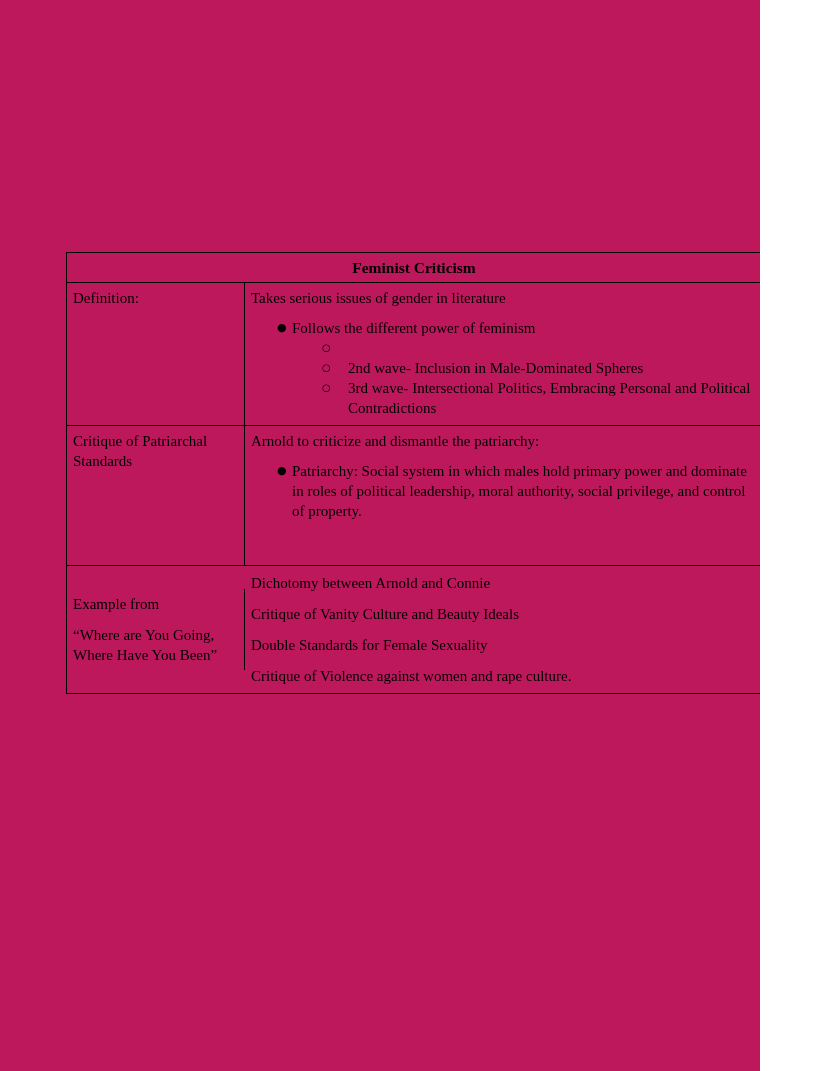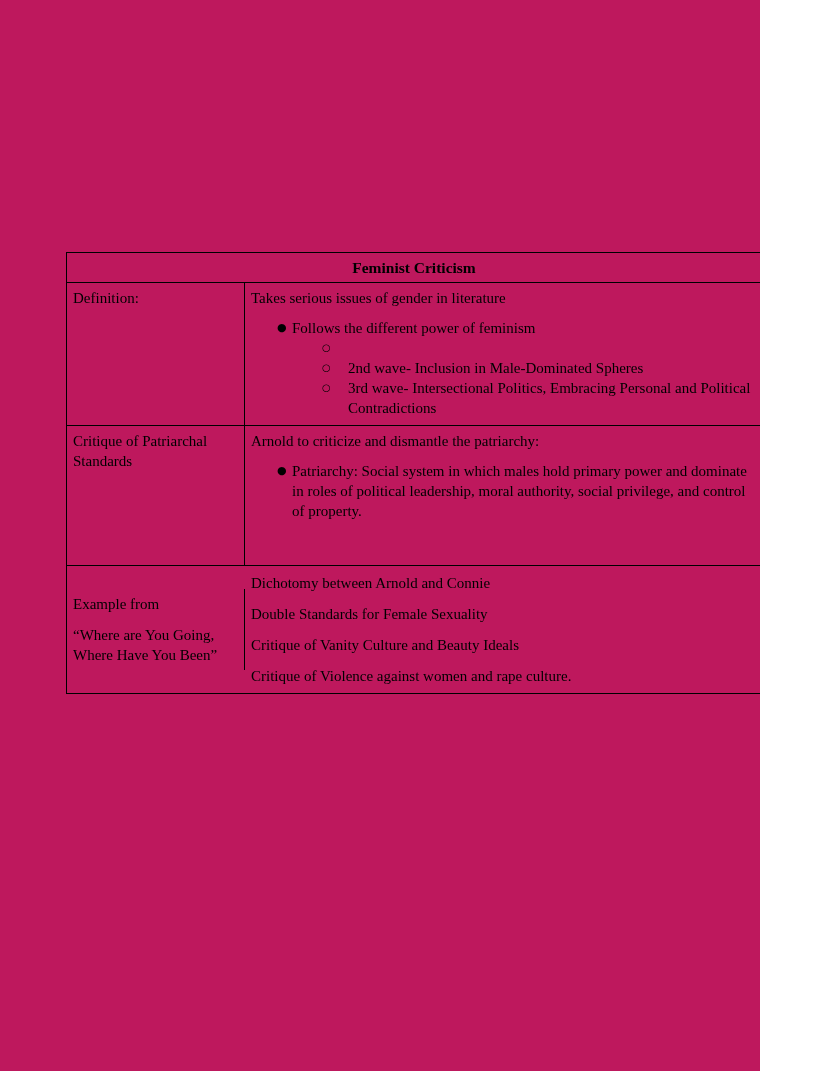--- a/index.html
+++ b/index.html
@@ -146,20 +146,20 @@
       </div>
     </div>
 
     <div class="t-row row-3">
       <div class="t-label">
         <p class="spaced">Example from</p>
         <p>“Where are You Going, Where Have You Been”</p>
       </div>
       <div class="t-content">
         <p class="para">Dichotomy between Arnold and Connie</p>
+        <p class="para">Critique of Vanity Culture and Beauty Ideals</p>
         <p class="para">Double Standards for Female Sexuality</p>
-        <p class="para">Critique of Vanity Culture and Beauty Ideals</p>
         <p class="para">Critique of Violence against women and rape culture.</p>
       </div>
     </div>
 
   </div>
 </div>
 
 </body></html>

